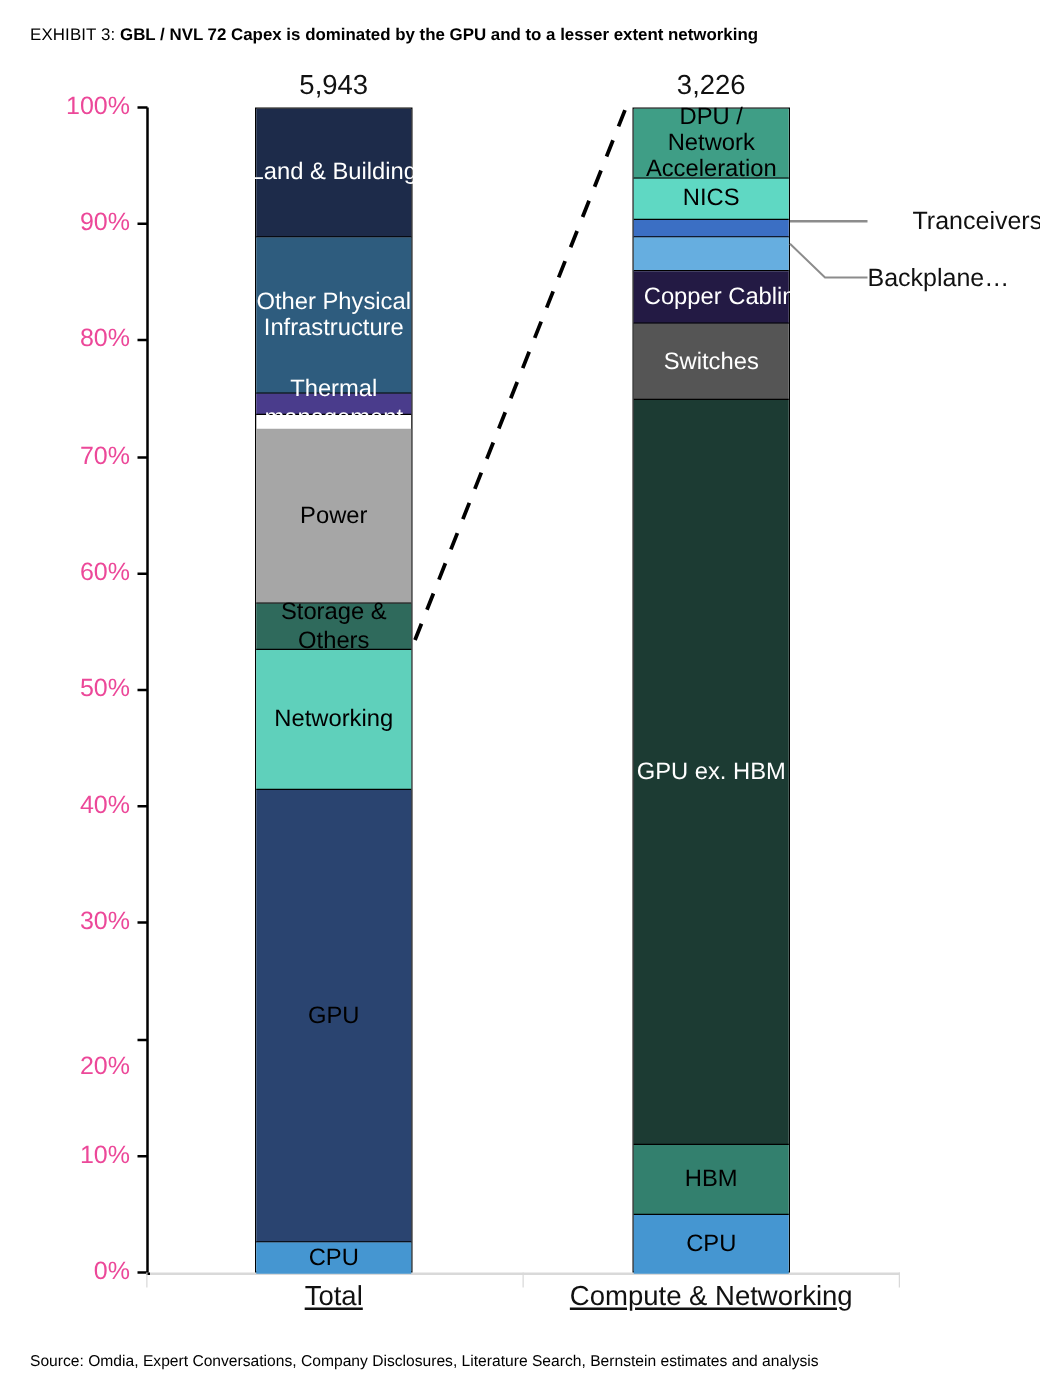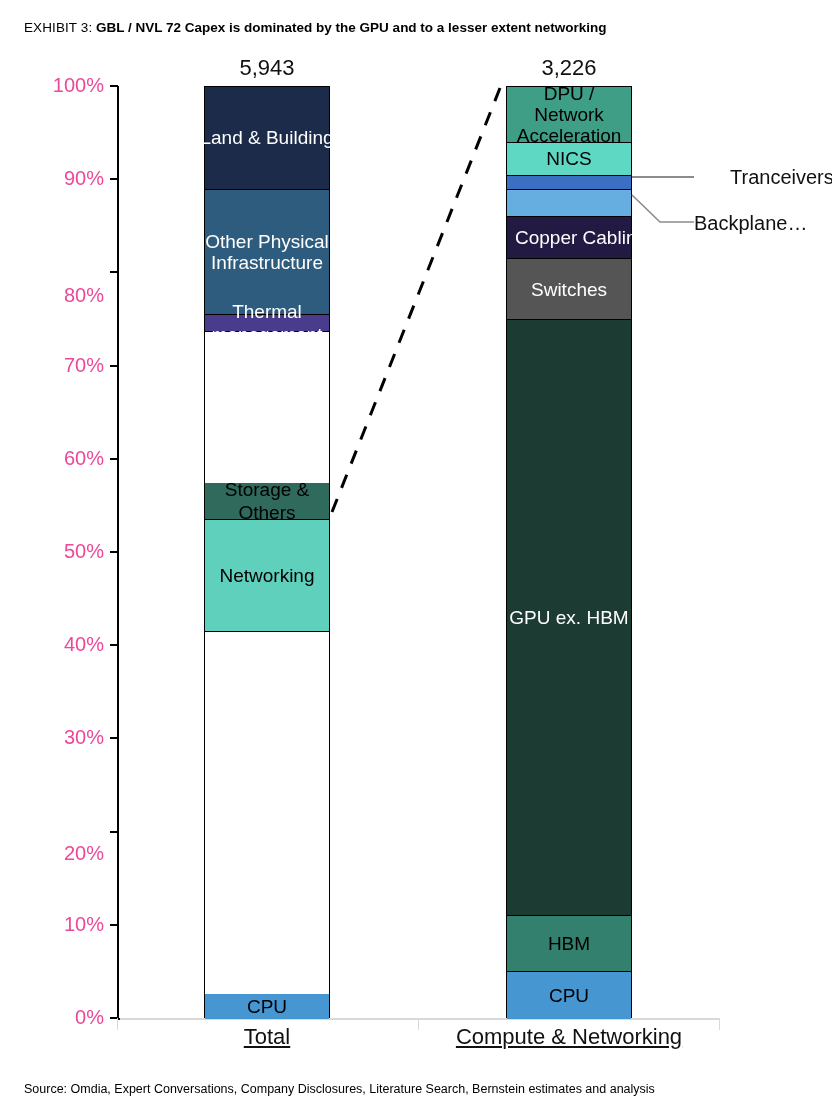--- a/index.html
+++ b/index.html
@@ -125,21 +125,21 @@
       </div>
       <div class="ytick" style="top: 457.8px;"></div>
       <div class="ytick-label-wrap" style="top: 447.8px;">
         <div class="ytick-label" style="position: static; width: 64px;">60%</div>
       </div>
       <div class="ytick" style="top: 364.6px;"></div>
       <div class="ytick-label-wrap" style="top: 354.6px;">
         <div class="ytick-label" style="position: static; width: 64px;">70%</div>
       </div>
       <div class="ytick" style="top: 271.4px;"></div>
-      <div class="ytick-label-wrap" style="top: 261.4px; margin-top: 24px;">
+      <div class="ytick-label-wrap" style="top: 261.4px;">
         <div class="ytick-label" style="position: static; width: 64px;">80%</div>
       </div>
       <div class="ytick" style="top: 178.2px;"></div>
       <div class="ytick-label-wrap" style="top: 168.2px;">
         <div class="ytick-label" style="position: static; width: 64px;">90%</div>
       </div>
       <div class="ytick" style="top: 85px;"></div>
       <div class="ytick-label-wrap" style="top: 75px;">
         <div class="ytick-label" style="position: static; width: 64px;">100%</div>
       </div>
@@ -155,25 +155,31 @@
   <div class="bar" id="bar-total" style="top: 86px; height: 932px;">
       <div class="seg" style="top: 0px; height: 102.52px; background: rgb(29, 43, 74);">
         <span class="seg-label" style="color: rgb(255, 255, 255);">Land &amp; Building</span>
       </div>
       <div class="seg" style="top: 102.52px; height: 125.82px; background: rgb(46, 92, 126);">
         <span class="seg-label two-line" style="color: rgb(255, 255, 255); width: 150px;">Other Physical Infrastructure</span>
       </div>
       <div class="seg" style="top: 228.34px; height: 17px; background: rgb(74, 60, 140);">
         <span class="seg-label two-line" style="color: rgb(255, 255, 255); width: 138px; line-height: 23px;">Thermal management</span>
       </div>
+      <div class="seg" style="top: 256.3px; height: 139.8px; background: rgb(166, 166, 166);">
+        <span class="seg-label" style="color: rgb(0, 0, 0);">Power</span>
+      </div>
       <div class="seg" style="top: 396.1px; height: 37.28px; background: rgb(47, 106, 92);">
         <span class="seg-label two-line" style="color: rgb(0, 0, 0); width: 120px; line-height: 23px;">Storage &amp; Others</span>
       </div>
       <div class="seg" style="top: 433.38px; height: 111.84px; background: rgb(95, 208, 187);">
         <span class="seg-label" style="color: rgb(0, 0, 0);">Networking</span>
+      </div>
+      <div class="seg" style="top: 545.22px; height: 361.616px; background: rgb(42, 68, 112);">
+        <span class="seg-label" style="color: rgb(0, 0, 0);">GPU</span>
       </div>
       <div class="seg" style="top: 906.836px; height: 25.164px; background: rgb(69, 150, 209); border-bottom: none;">
         <span class="seg-label" style="color: rgb(0, 0, 0);">CPU</span>
       </div>
     </div>
   <div class="bar" id="bar-compute" style="top: 86px; height: 932px;">
       <div class="seg" style="top: 0px; height: 55.92px; background: rgb(63, 158, 134);">
         <span class="seg-label two-line" style="color: rgb(0, 0, 0); width: 150px;">DPU / Network Acceleration</span>
       </div>
       <div class="seg" style="top: 55.92px; height: 32.62px; background: rgb(95, 216, 195);">

